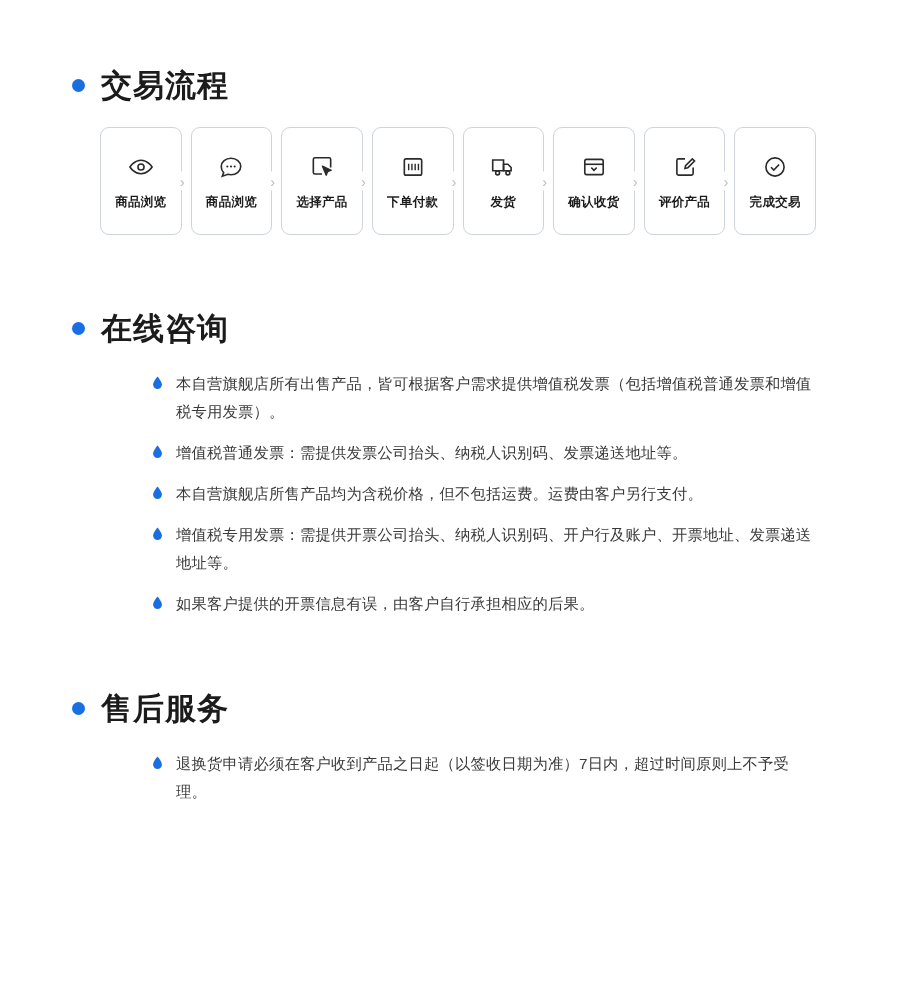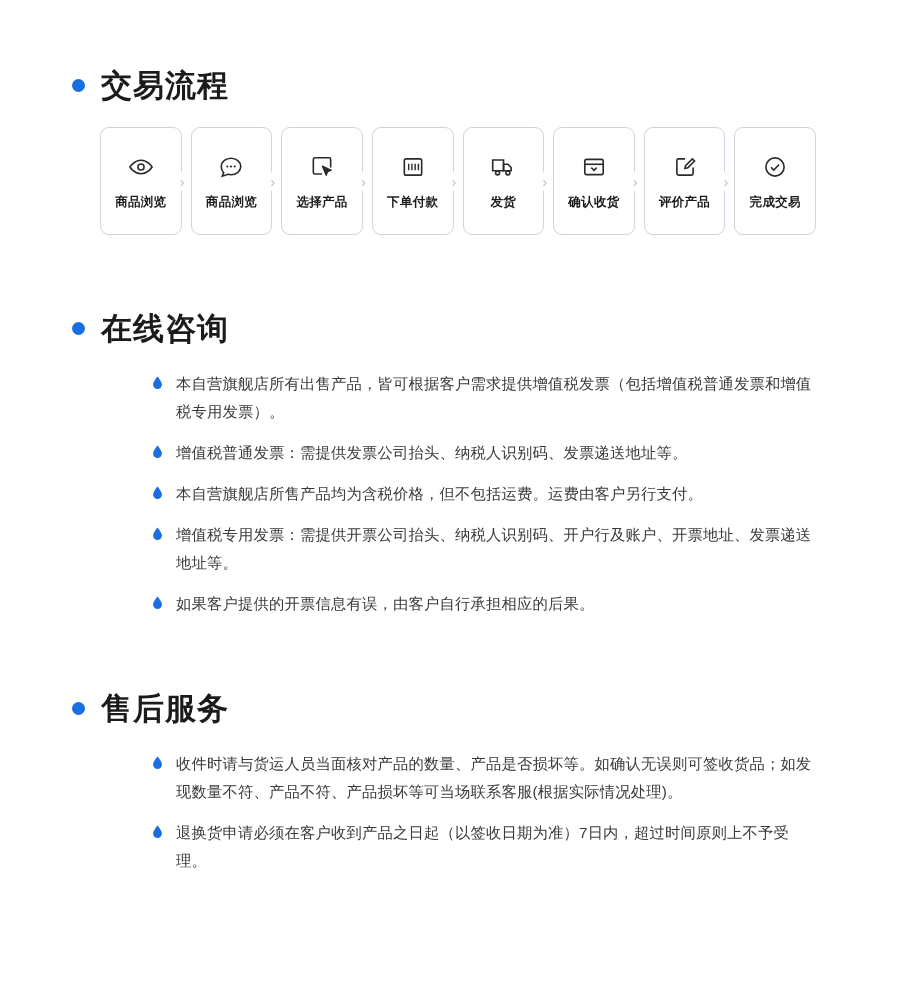--- a/index.html
+++ b/index.html
@@ -280,24 +280,18 @@
     <div class="sec-head">
       <span class="sec-bullet"></span>
       <span class="sec-title">售后服务</span>
     </div>
 
     <ul class="list">
       <li>
         <svg class="drop" viewBox="0 0 12 15">
             <path d="M6 0.5C6 0.5 1.2 6 1.2 9.2A4.8 4.8 0 0 0 10.8 9.2C10.8 6 6 0.5 6 0.5Z" fill="#1a6fe0"></path>
           </svg>
-        <span>收件时请与货运人员当面核对产品的数量、产品是否损坏等。如确认无误则可签收货品；如发现数量不符、产品不符、产品损坏等可当场联系客服(根据实际情况处理)。</span>
-      </li>
-      <li>
-        <svg class="drop" viewBox="0 0 12 15">
-            <path d="M6 0.5C6 0.5 1.2 6 1.2 9.2A4.8 4.8 0 0 0 10.8 9.2C10.8 6 6 0.5 6 0.5Z" fill="#1a6fe0"></path>
-          </svg>
         <span>退换货申请必须在客户收到产品之日起（以签收日期为准）7日内，超过时间原则上不予受理。</span>
       </li>
     </ul>
   </div>
 
 </div>
 
 </body></html>

